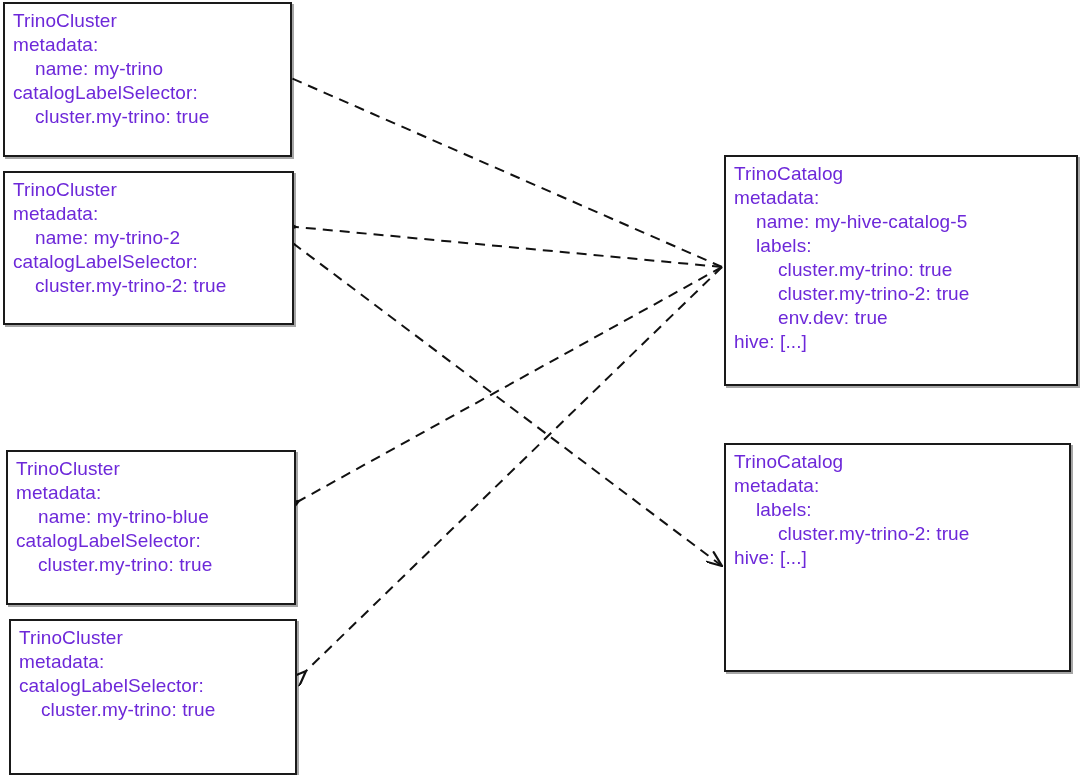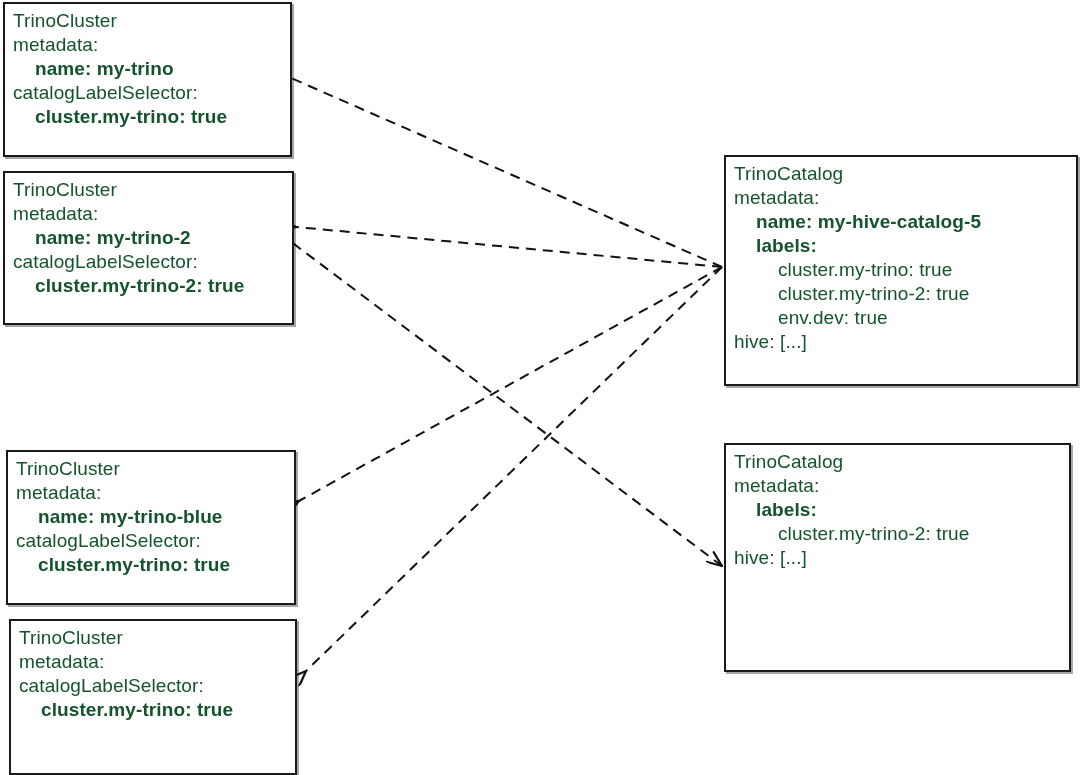--- a/index.html
+++ b/index.html
@@ -23,25 +23,25 @@
     box-shadow: 2px 2px 0 0 rgba(0,0,0,0.35);
     padding: 2px 0 0 0;
     z-index: 3;
   }
   .node .lines {
     padding: 3px 0 0 8px;
   }
   .node .ln {
     font-size: 19px;
     line-height: 24px;
-    color: #14532d;
+    color: #6d28d9;
     white-space: pre;
     letter-spacing: 0.1px;
   }
-  .indent1 { padding-left: 22px; font-weight: bold; }
+  .indent1 { padding-left: 22px; }
   .indent2 { padding-left: 44px; }
   svg.edges {
     position: absolute;
     left: 0;
     top: 0;
     width: 1082px;
     height: 775px;
     z-index: 1;
     pointer-events: none;
   }

